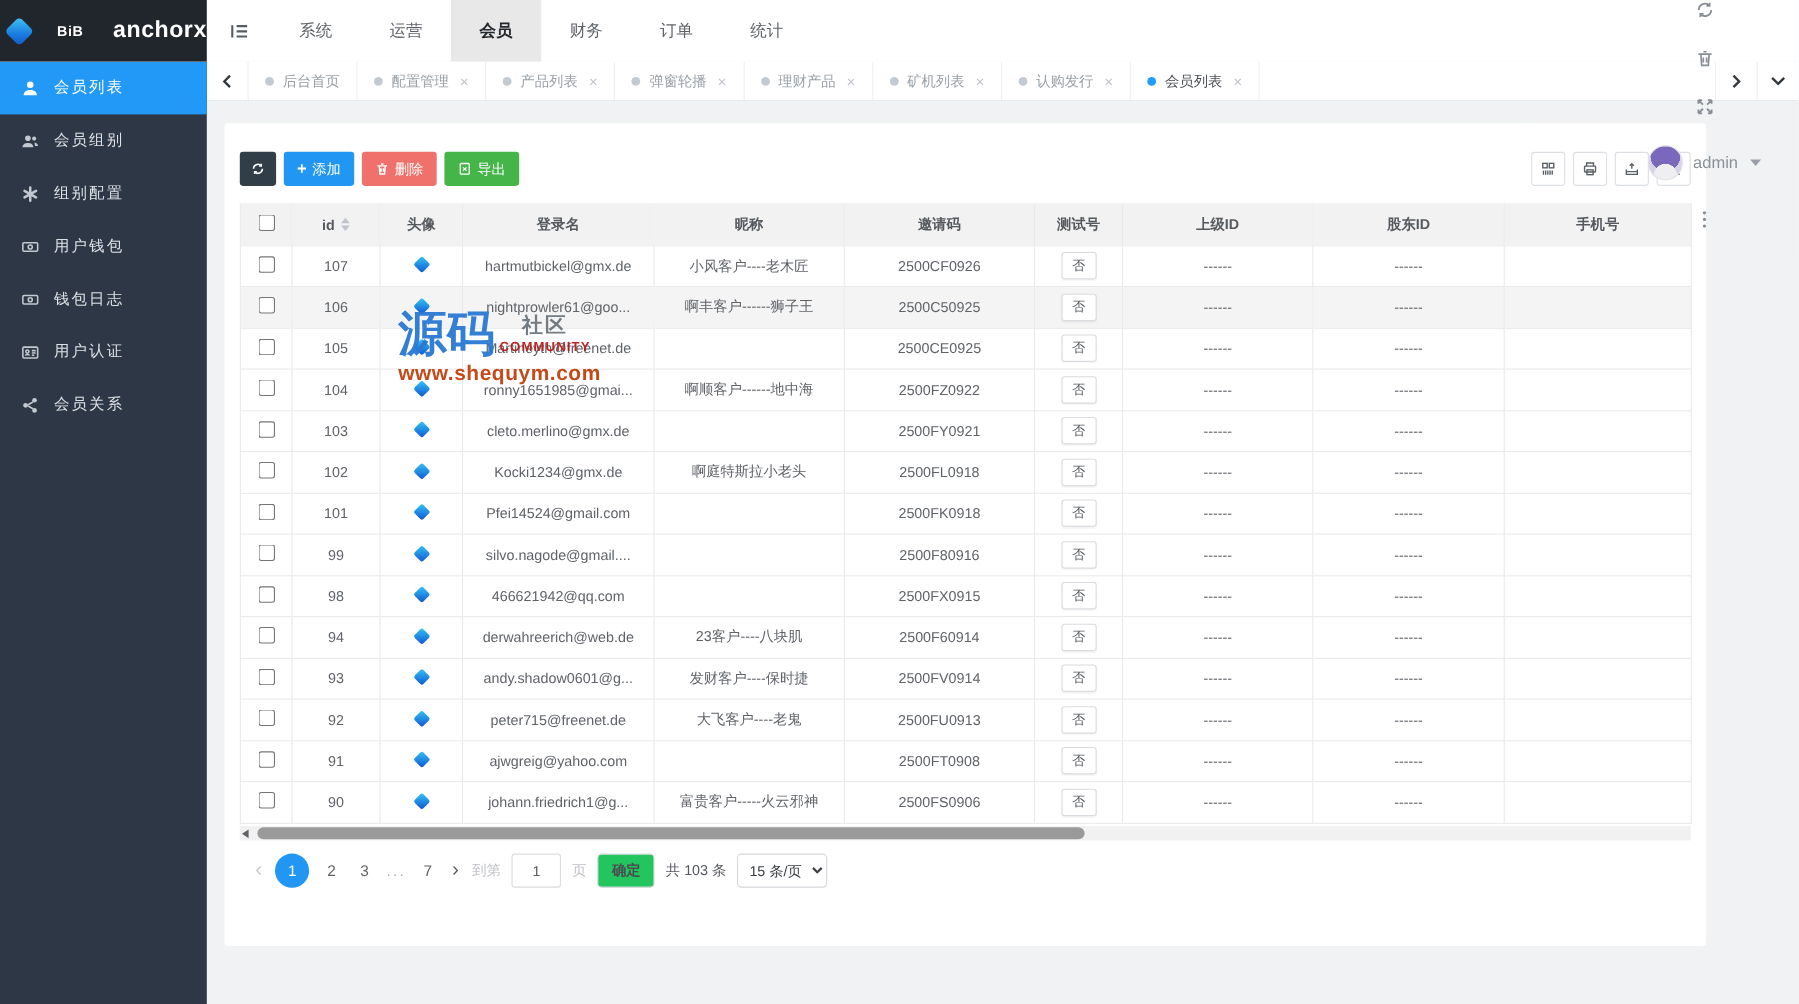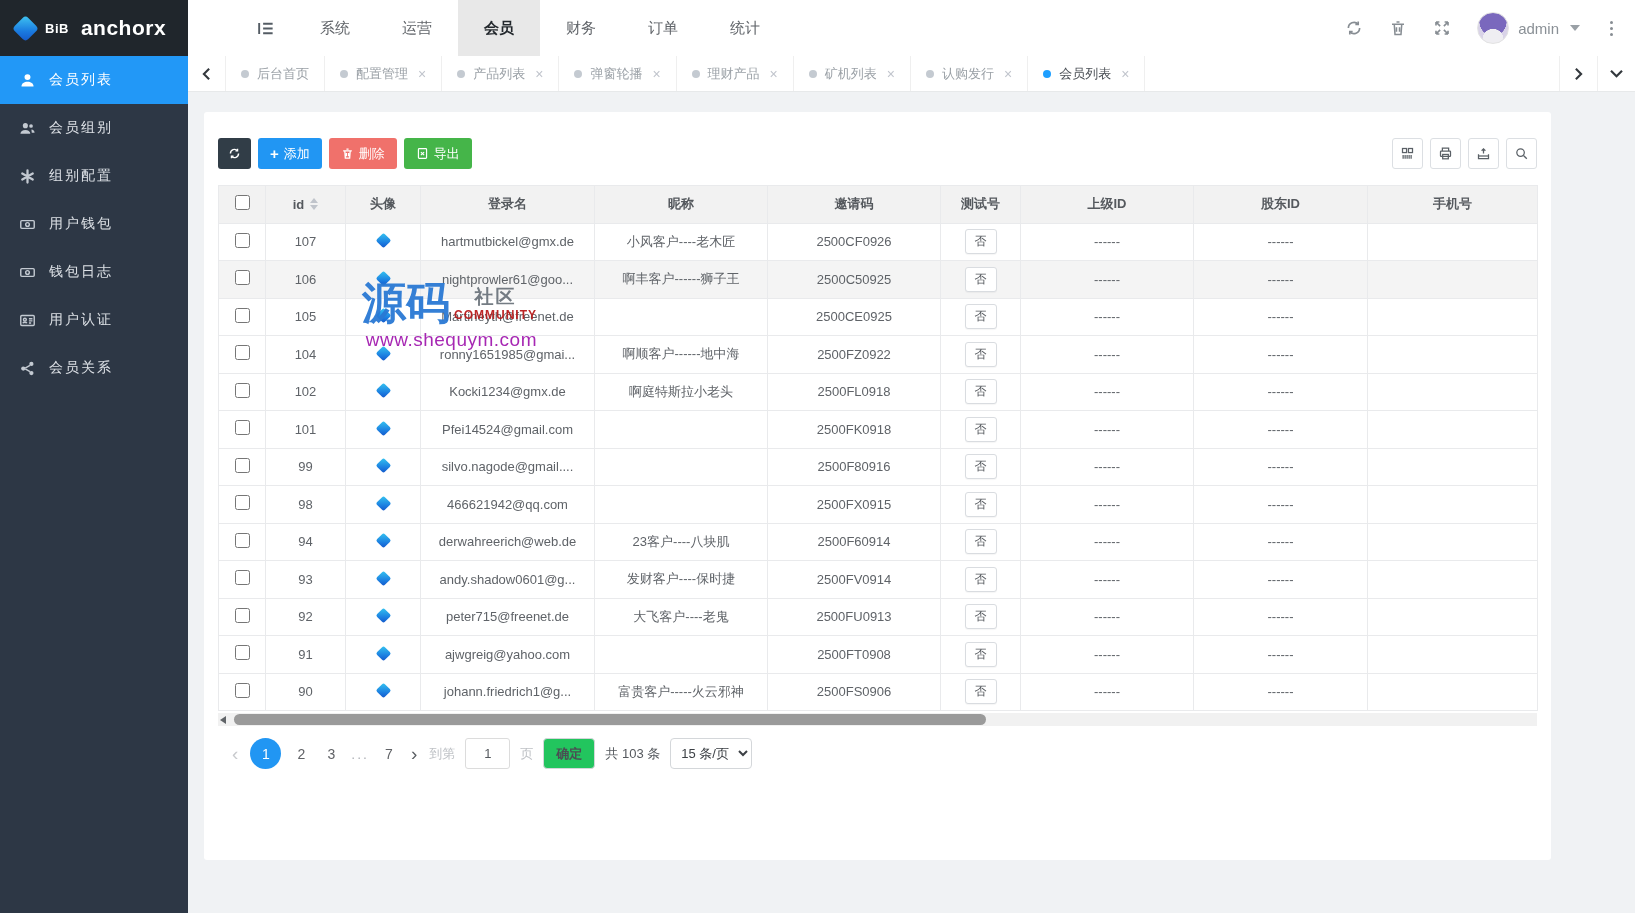--- a/index.html
+++ b/index.html
@@ -1,30 +1,30 @@
 <!DOCTYPE html>
 <html><head>
 <meta charset="utf-8">
 <style>
   * { margin:0; padding:0; box-sizing:border-box; }
   html,body { width:1635px; height:913px; overflow:hidden;
     font-family:"Liberation Sans","DejaVu Sans",sans-serif; background:#f0f2f4; font-size:13px; }
 
   
   .header { position:absolute; top:0; left:0; width:1635px; height:56px; background:#fff; display:flex; z-index:30; }
-  .logo { width:188px; height:56px; background:#20262c; display:flex; align-items:center; padding-left:16px; gap:10px; flex:0 0 188px; }
+  .logo { width:188px; height:56px; background:#20262c; display:flex; align-items:center; padding-left:16px; gap:25px; flex:0 0 188px;justify-content:flex-end; }
   .diamond { width:19px; height:19px; transform:rotate(45deg); border-radius:4px;
     background:linear-gradient(135deg,#41c7f2 0%,#1a7be0 60%,#1557c9 100%); flex:0 0 auto; }
   .logo-bib { color:#fff; font-weight:bold; font-size:13px; letter-spacing:.5px; }
   .logo-name { color:#fff; font-size:21px; font-weight:bold; letter-spacing:.5px; margin-left:2px; }
-  .nav { flex:1; display:flex; align-items:stretch;padding-left:48px; }
+  .nav { flex:1; display:flex; align-items:stretch; }
   .hamburger { width:58px; display:flex; align-items:center; justify-content:center; cursor:pointer; color:#545c64; }
   .nav-item { padding:0 26px; display:flex; align-items:center; color:#5f6368; font-size:15px; cursor:pointer; }
   .nav-item.active { background:#e8e8e8; color:#23282d; font-weight:bold; }
-  .header-right { display:flex; align-items:center; padding-right:18px; gap:26px; color:#878d93; }
+  .header-right { display:flex; align-items:center; padding-right:34px; gap:26px; color:#878d93;flex-direction:column; }
   .hicon { width:18px; height:18px; display:inline-flex; cursor:pointer; color:#878d93; }
   .user-box { display:flex; align-items:center; gap:9px; cursor:pointer; }
   .avatar { width:32px; height:32px; border-radius:50%; overflow:hidden;
     background:radial-gradient(circle at 50% 88%, #efeef2 0 34%, transparent 35%),
                radial-gradient(circle at 50% 30%, #7a68bd 0 52%, #d9d3e8 53%); border:1px solid #e3e3e3; }
   .user-name { color:#8a9096; font-size:15px; }
   .caret-down { width:0; height:0; border-left:5px solid transparent; border-right:5px solid transparent; border-top:6px solid #9aa0a6; margin-left:2px; }
   .kebab { display:flex; flex-direction:column; gap:3px; cursor:pointer; padding:2px 4px; }
   .kebab i { width:3px; height:3px; background:#878d93; border-radius:50%; display:block; }
 
@@ -77,21 +77,21 @@
     background:linear-gradient(135deg,#35c5f1 0%,#1b7ce0 65%,#1455c7 100%); }
   .badge-no { display:inline-block; padding:3px 9px; border:1px solid #d9dce0; border-radius:3px; background:#fff; color:#55595e; font-size:12px; cursor:pointer; box-shadow:0 1px 1px rgba(0,0,0,.04); }
 
   
   .watermark { position:absolute; left:158px; top:170px; z-index:5; pointer-events:none; opacity:.95; line-height:1; }
   .wm-row { display:flex; align-items:flex-start; gap:4px; }
   .wm-big { font-size:44px; font-weight:bold; color:#2a79d4; font-family:"Liberation Serif","DejaVu Serif",serif; }
   .wm-stack { display:flex; flex-direction:column; gap:3px; padding-top:5px; }
   .wm-sm { font-size:19px; font-weight:bold; color:#6d757d; letter-spacing:2px;text-align:center; }
   .wm-cap { font-size:12px; font-weight:bold; color:#b91c1c; letter-spacing:1px; }
-  .wm-url { font-size:19px; font-weight:normal; color:#a21caf; margin-top:4px; letter-spacing:.5px;text-align:right; }
+  .wm-url { font-size:19px; font-weight:bold; color:#c2410c; margin-top:4px; letter-spacing:.5px;text-align:right; }
 
   
   .hscroll { position:relative; width:1319px; height:13px; background:#f1f1f1; margin-top:2px; }
   .hs-arrow { position:absolute; left:2px; top:3px; width:0; height:0; border-top:4px solid transparent; border-bottom:4px solid transparent; border-right:6px solid #606468; cursor:pointer; }
   .hs-thumb { position:absolute; left:16px; top:1px; height:11px; width:752px; background:#9a9a9a; border-radius:6px; cursor:pointer; }
 
   
   .pagefoot { display:flex; align-items:center; margin-top:12px; padding-left:12px; gap:10px; color:#606266; }
   .pg-prev { color:#c8cacd; font-size:19px; cursor:default; padding:0 2px; }
   .pg-next { color:#5a5e63; font-size:19px; cursor:pointer; padding:0 2px; }
@@ -437,20 +437,32 @@
         <td>ronny1651985@gmai...</td>
         <td>啊顺客户------地中海</td>
         <td>2500FZ0922</td>
         <td><span class="badge-no">否</span></td>
         <td>------</td>
         <td>------</td>
         <td></td>
       </tr>
           <tr>
         <td><input type="checkbox" style=""></td>
+        <td>103</td>
+        <td><span class="mini-diamond"></span></td>
+        <td>cleto.merlino@gmx.de</td>
+        <td></td>
+        <td>2500FY0921</td>
+        <td><span class="badge-no">否</span></td>
+        <td>------</td>
+        <td>------</td>
+        <td></td>
+      </tr>
+          <tr>
+        <td><input type="checkbox" style=""></td>
         <td>102</td>
         <td><span class="mini-diamond"></span></td>
         <td>Kocki1234@gmx.de</td>
         <td>啊庭特斯拉小老头</td>
         <td>2500FL0918</td>
         <td><span class="badge-no">否</span></td>
         <td>------</td>
         <td>------</td>
         <td></td>
       </tr>

